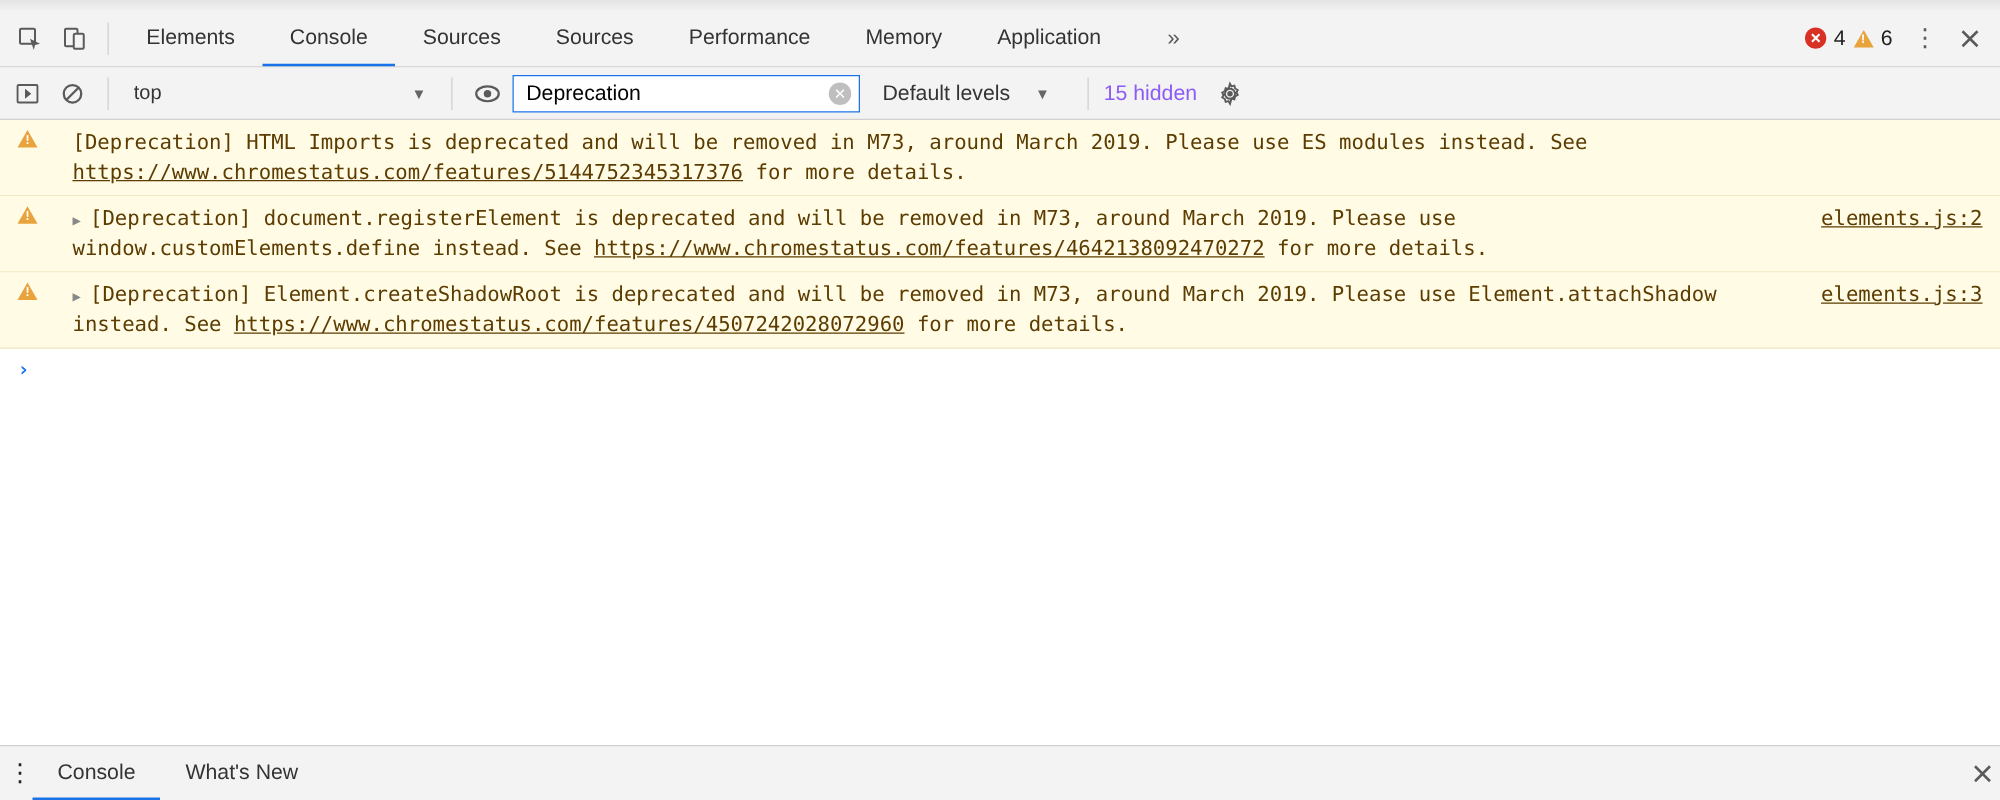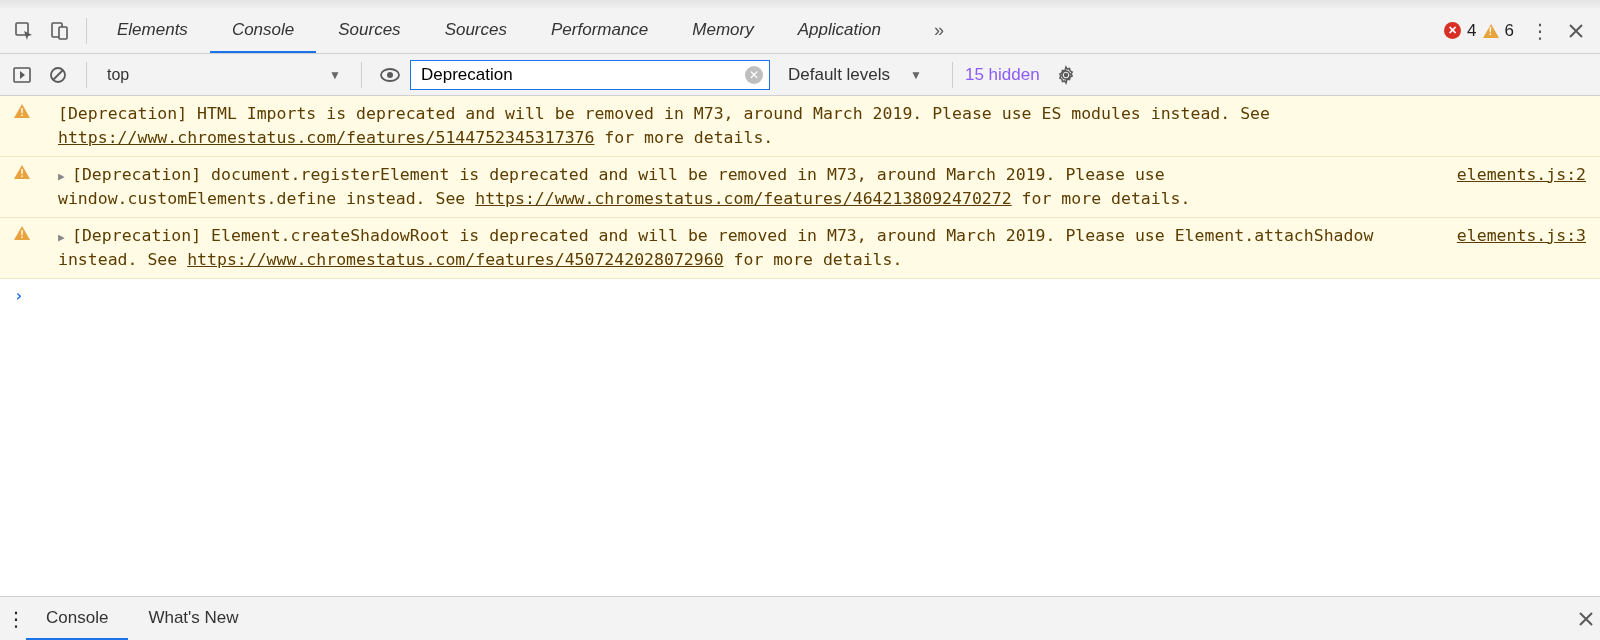--- a/index.html
+++ b/index.html
@@ -46,21 +46,20 @@
   }
   .tabbar .tab {
     display: flex;
     align-items: center;
     padding: 0 22px;
     font-size: 17px;
     color: #333;
     cursor: pointer;
     height: 100%;
     border-bottom: 2px solid transparent;
-    font-style: italic;
   }
   .tabbar .tab.active {
     color: #333;
     border-bottom: 2px solid #1a73e8;
   }
   .tabbar .spacer { flex: 1; }
   .badge-group {
     display: flex;
     align-items: center;
     gap: 6px;
@@ -114,21 +113,21 @@
     color: #333;
     cursor: pointer;
     justify-content: space-between;
   }
   .context-select .chev { color: #666; font-size: 12px; }
   .filter-box {
     display: flex; align-items: center;
     border: 1px solid #1a73e8;
     background: #fff;
     height: 30px;
-    width: 360px;
+    width: 278px;
     padding: 0 6px 0 10px;
     font-size: 17px;
   }
   .filter-box input {
     border: none;
     outline: none;
     flex: 1;
     font-size: 17px;
     background: transparent;
   }

